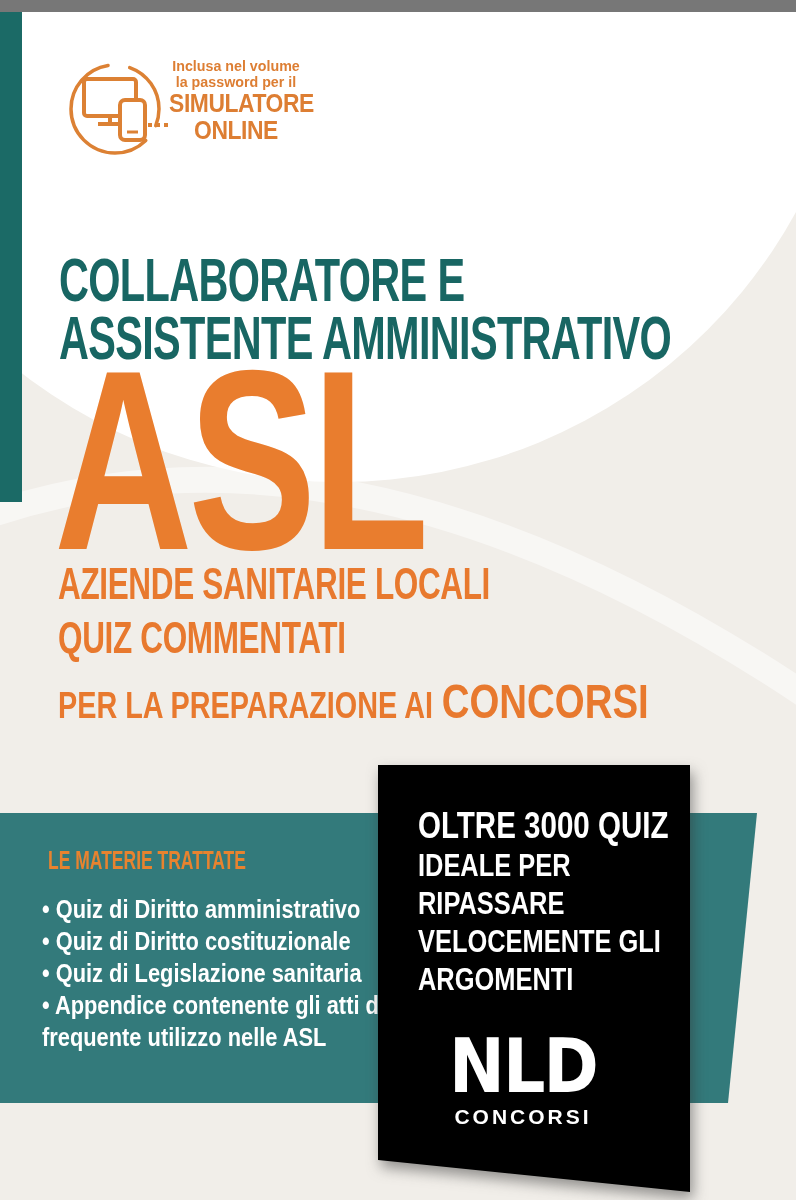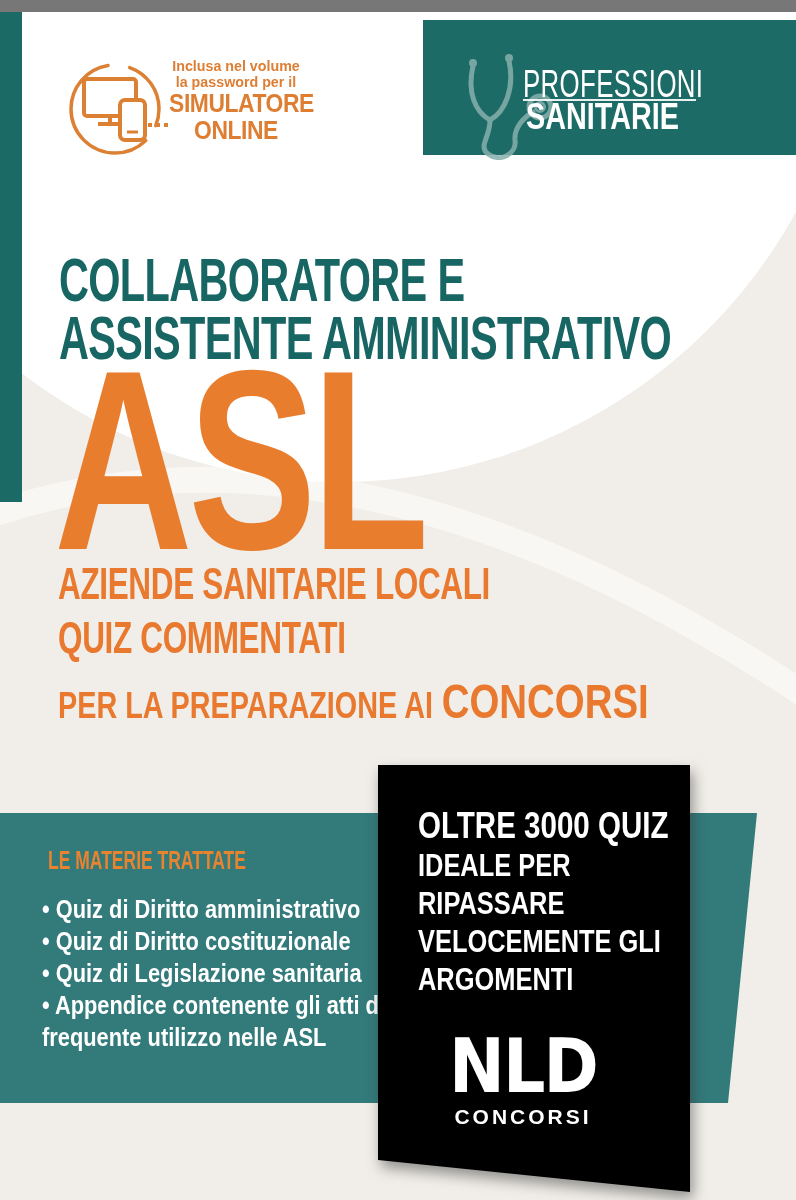--- a/index.html
+++ b/index.html
@@ -92,36 +92,20 @@
     <rect x="98" y="71" width="4" height="4" fill="#dc8134"></rect>
     <rect x="106" y="71" width="4" height="4" fill="#dc8134"></rect>
   </svg>
   <div class="badge-text">
     <div class="badge-small">Inclusa nel volume</div>
     <div class="badge-small">la password per il</div>
     <div class="badge-big">SIMULATORE</div>
     <div class="badge-big">ONLINE</div>
   </div>
 
-  <div class="pub-box">
-    <svg class="pub-steth" viewBox="0 0 120 110">
-      <g fill="none" stroke="#87b0ad" stroke-width="5" stroke-linecap="round" opacity="0.85">
-        <circle cx="28" cy="13" r="4" fill="#87b0ad" stroke="none"></circle>
-        <circle cx="64" cy="8" r="4" fill="#87b0ad" stroke="none"></circle>
-        <path d="M28 16 C22 42, 30 62, 45 70"></path>
-        <path d="M64 11 C70 38, 60 62, 45 70"></path>
-        <path d="M45 70 C45 88, 33 96, 43 104 C55 113, 72 104, 70 90 C69 78, 78 68, 88 62"></path>
-        <circle cx="95" cy="57" r="11"></circle>
-        <circle cx="95" cy="57" r="4.5" stroke-width="3"></circle>
-      </g>
-    </svg>
-    <div class="pub-l1">PROFESSIONI</div>
-    <div class="pub-underline"></div>
-    <div class="pub-l2">SANITARIE</div>
-  </div>
 
   <div class="title">
     <div>COLLABORATORE E</div>
     <div>ASSISTENTE AMMINISTRATIVO</div>
   </div>
 
   <div class="asl">ASL</div>
 
   <div class="sub1">AZIENDE SANITARIE LOCALI</div>
   <div class="sub2">QUIZ COMMENTATI</div>

